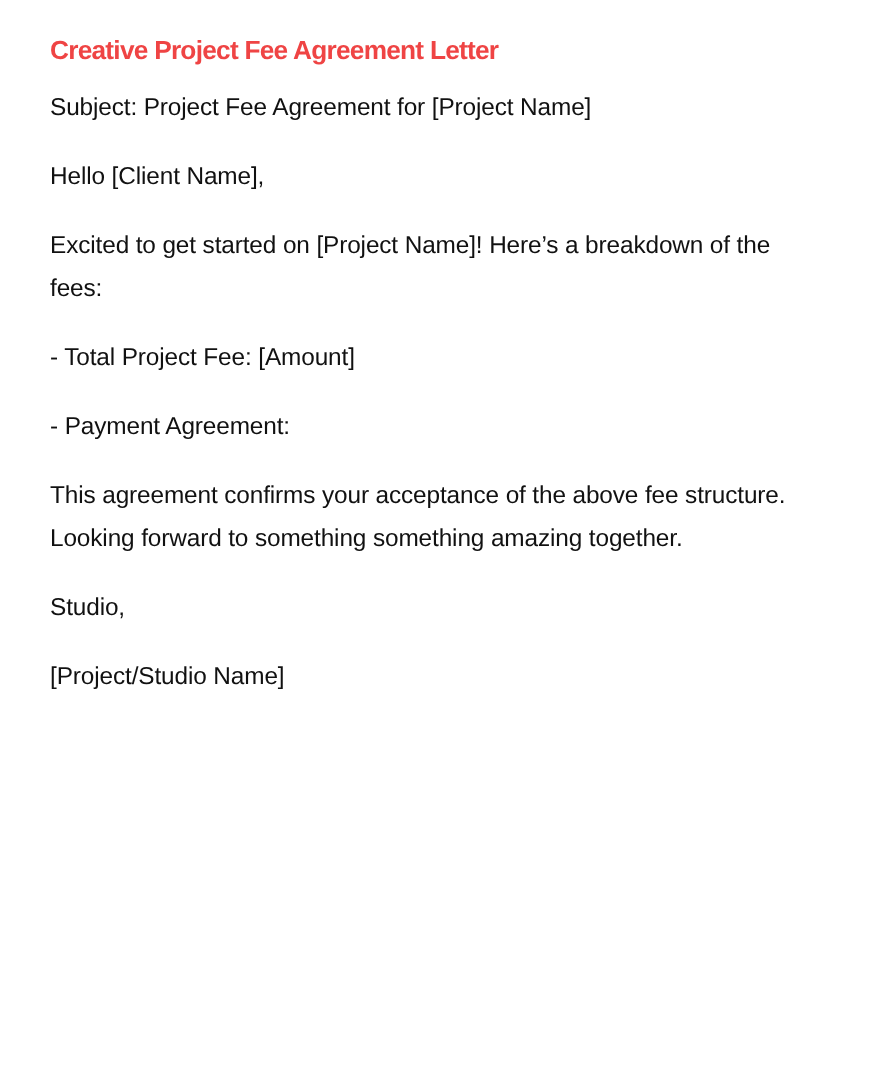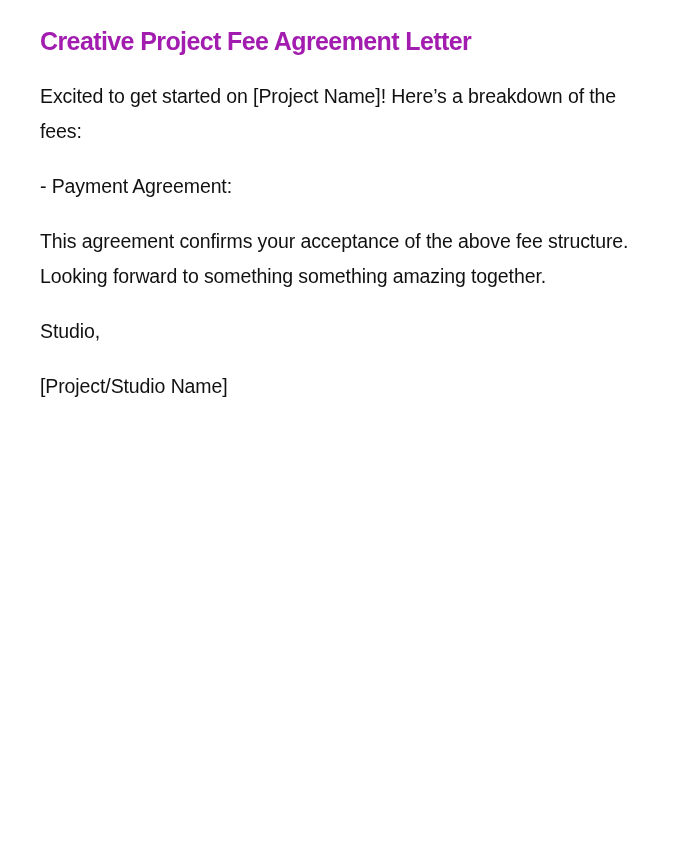--- a/index.html
+++ b/index.html
@@ -15,38 +15,41 @@
       font-family: "Liberation Sans", "DejaVu Sans", sans-serif;
       color: #111111;
     }
     .page {
       position: absolute;
       left: 40px;
       top: 24px;
       width: 600px;
     }
     .title {
-      font-size: 25px;
+      font-size: 21px;
       font-weight: bold;
       line-height: 34px;
-      margin: 0 0 21px 0;
+      margin: 0 0 11px 0;
       letter-spacing: -0.6px;
-      color: #a21caf;
+      color: #ef4444;
     }
     .para {
       font-size: 19.5px;
       line-height: 35px;
       margin: 0 0 20px 0;
       letter-spacing: -0.1px;
       color: #111111;
     }
   </style>
 </head>
 <body>
 
 <div class="page">
   <h1 class="title">Creative Project Fee Agreement Letter</h1>
+  <p class="para">Subject: Project Fee Agreement for [Project Name]</p>
+  <p class="para">Hello [Client Name],</p>
   <p class="para">Excited to get started on [Project Name]! Here’s a breakdown of the fees:</p>
+  <p class="para">- Total Project Fee: [Amount]</p>
   <p class="para">- Payment Agreement:</p>
   <p class="para">This agreement confirms your acceptance of the above fee structure. Looking forward to something something amazing together.</p>
   <p class="para">Studio,</p>
   <p class="para">[Project/Studio Name]</p>
 </div>
 
 </body></html>

